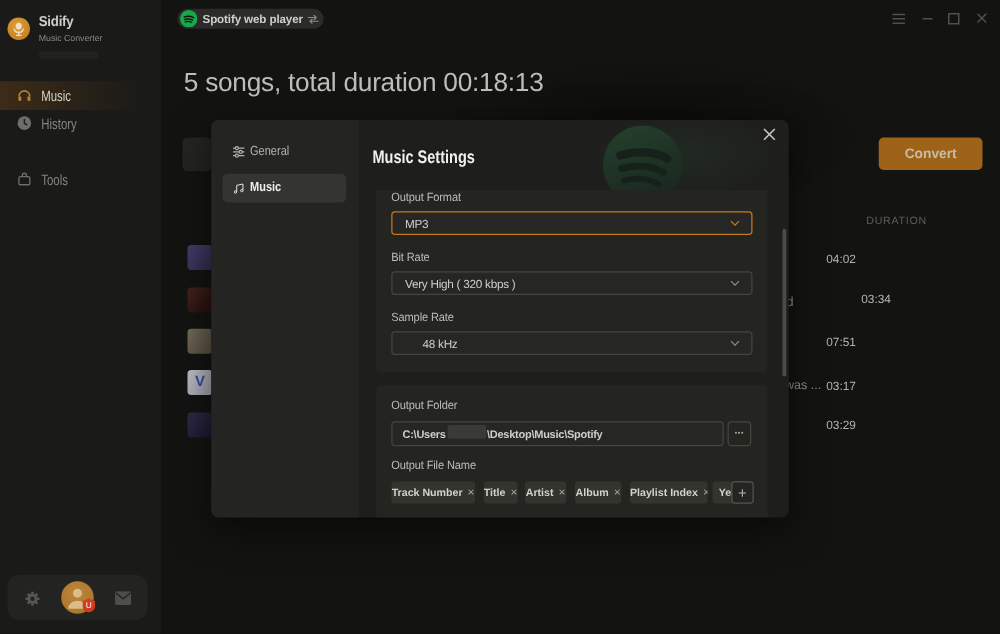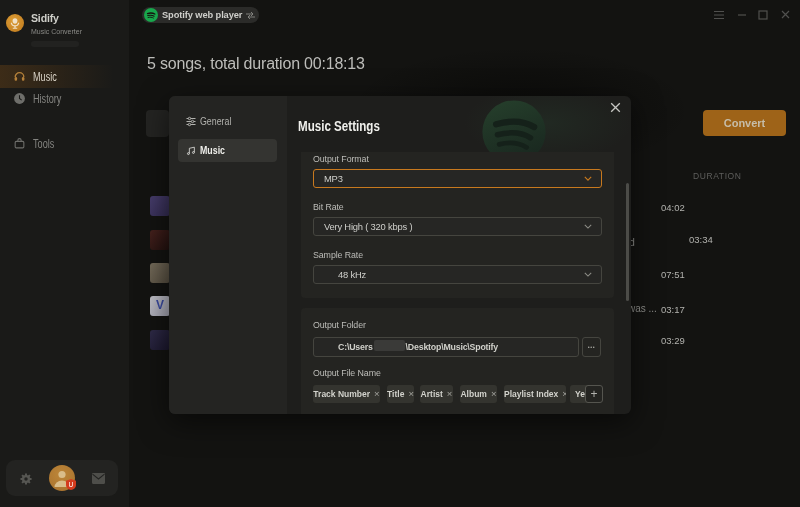--- a/index.html
+++ b/index.html
@@ -27,21 +27,21 @@
   #bottombox { position:absolute; left:6px; top:460px; width:112px; height:36px; background:#232321; border-radius:9px; }
   #avatar { position:absolute; left:49px; top:465px; width:26px; height:26px; border-radius:50%;
             background:radial-gradient(circle at 45% 35%, #bd8639, #a6702c); }
   #badge { position:absolute; left:66px; top:479px; width:10px; height:11px; }
 
   
   #pill { position:absolute; left:142px; top:7px; width:117px; height:16px; padding:0 0 0 20px; background:#2b2b29; border-radius:8px;
           font-size:9.3px; font-weight:bold; letter-spacing:-0.1px; color:#cfcfcb; line-height:16px; white-space:nowrap; overflow:hidden; }
   #pill .sp { position:absolute; left:2px; top:1px; }
   
-  #heading { position:absolute; left:147px; top:55px; font-size:16px; letter-spacing:-0.2px; color:#bdbdba; }
+  #heading { position:absolute; left:147px; top:55px; font-size:21px; letter-spacing:-0.2px; color:#bdbdba; }
 
   #winctl { position:absolute; right:0; top:0; width:110px; height:30px; color:#4e4e4c; }
   #convert { position:absolute; left:703px; top:110px; width:83px; height:26px; background:#9e6318; border-radius:4px;
              color:#c6bda9; font-size:11px; font-weight:bold; text-align:center; line-height:26px; }
 
   #durhead { position:absolute; left:661px; top:171px; font-size:8.5px; color:#5e5e5c; letter-spacing:0.6px;margin-left:32px; }
   .dur { position:absolute; left:661px; font-size:9.5px; color:#b2b2ae; }
   .ptxt { position:absolute; font-size:10px; color:#8e8e8a; }
   .thumb { position:absolute; left:150px; width:20px; height:20px; border-radius:3px; }
   #searchpartial { position:absolute; left:146px; top:110px; width:23px; height:27px; background:#242422; border-radius:4px; }
@@ -63,21 +63,21 @@
   .card { position:absolute; left:132px; width:313px; background:#242421; border-radius:4px; }
   #card1 { top:56px; height:146px; border-radius:0 0 4px 4px; }
   #card2 { top:212px; height:106px; border-radius:4px 4px 0 0; }
   .lbl { position:absolute; left:12px; font-size:9.5px; color:#bdbdb9; letter-spacing:-0.1px; transform:scaleX(0.93); transform-origin:0 0; white-space:nowrap; }
   .sel { position:absolute; left:12px; width:289px; height:19px; background:#262624; border:1px solid #45453f; border-radius:3px;
          font-size:9.4px; letter-spacing:-0.2px; color:#cfcfcb; line-height:17px; padding-left:10px; }
   .sel.orange { border-color:#c8791e; }
   .sel .chev { position:absolute; right:9px; top:6px; width:8px; height:5px; }
 
   #folderinput { position:absolute; left:12px; top:29px; width:266px; height:20px; background:#262624; border:1px solid #45453f;
-                 border-radius:3px; font-size:8.8px; font-weight:bold; letter-spacing:-0.2px; color:#cfcfc9; line-height:18px; padding-left:24px; }
+                 border-radius:3px; font-size:8.8px; font-weight:bold; letter-spacing:-0.2px; color:#cfcfc9; line-height:18px; padding-left:8px; }
   #redact { display:inline-block; width:31px; height:11px; background:#3a3a38; border-radius:2px; vertical-align:-1px; margin:0 1px; }
   #dots { position:absolute; left:281px; top:29px; width:19px; height:20px; border:1px solid #45453f; border-radius:3px;
           color:#a8a8a2; font-size:5.5px; letter-spacing:0.5px; text-align:center; line-height:18px; }
   #tagsrow { position:absolute; left:12px; top:77px; width:306px; height:18px; overflow:hidden; }
   .tag { position:absolute; top:0; height:18px; background:#34342f; border-radius:3px; font-size:8.5px; font-weight:bold; color:#d2d2cc;
          line-height:18px; white-space:nowrap; overflow:hidden; text-align:center; }
   .tag .x { color:#a6a6a0; margin-left:4px; font-size:9.5px; font-weight:normal; }
   #plus { position:absolute; left:284px; top:77px; width:18px; height:18px; border:1px solid #55554f; border-radius:3px;
           background:#242421; color:#b2b2ae; font-size:12px; text-align:center; line-height:16px; }
   #scrollthumb { position:absolute; left:457px; top:87px; width:3px; height:118px; background:#4c4c48; border-radius:2px; }

